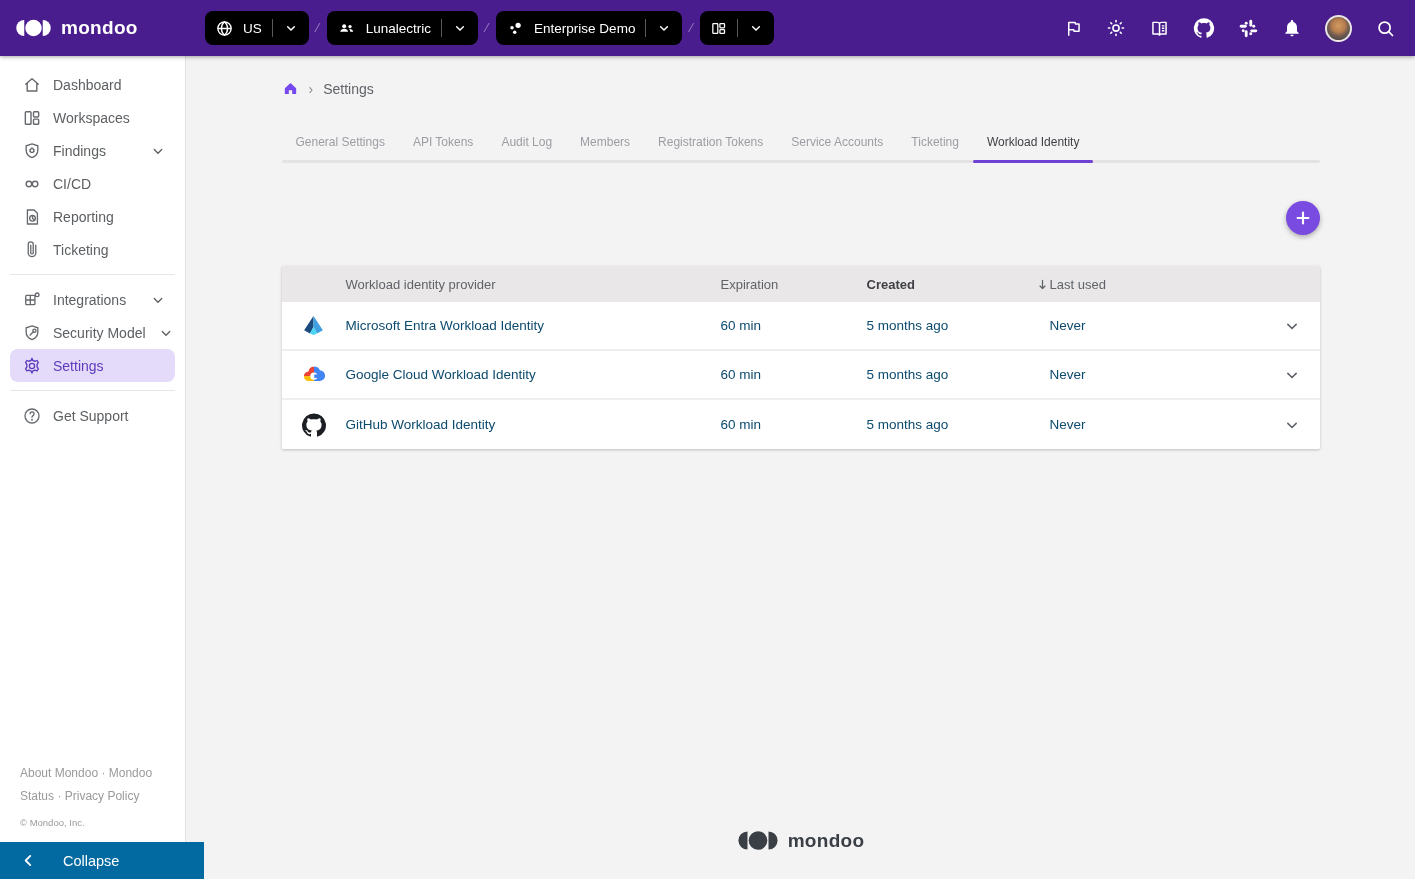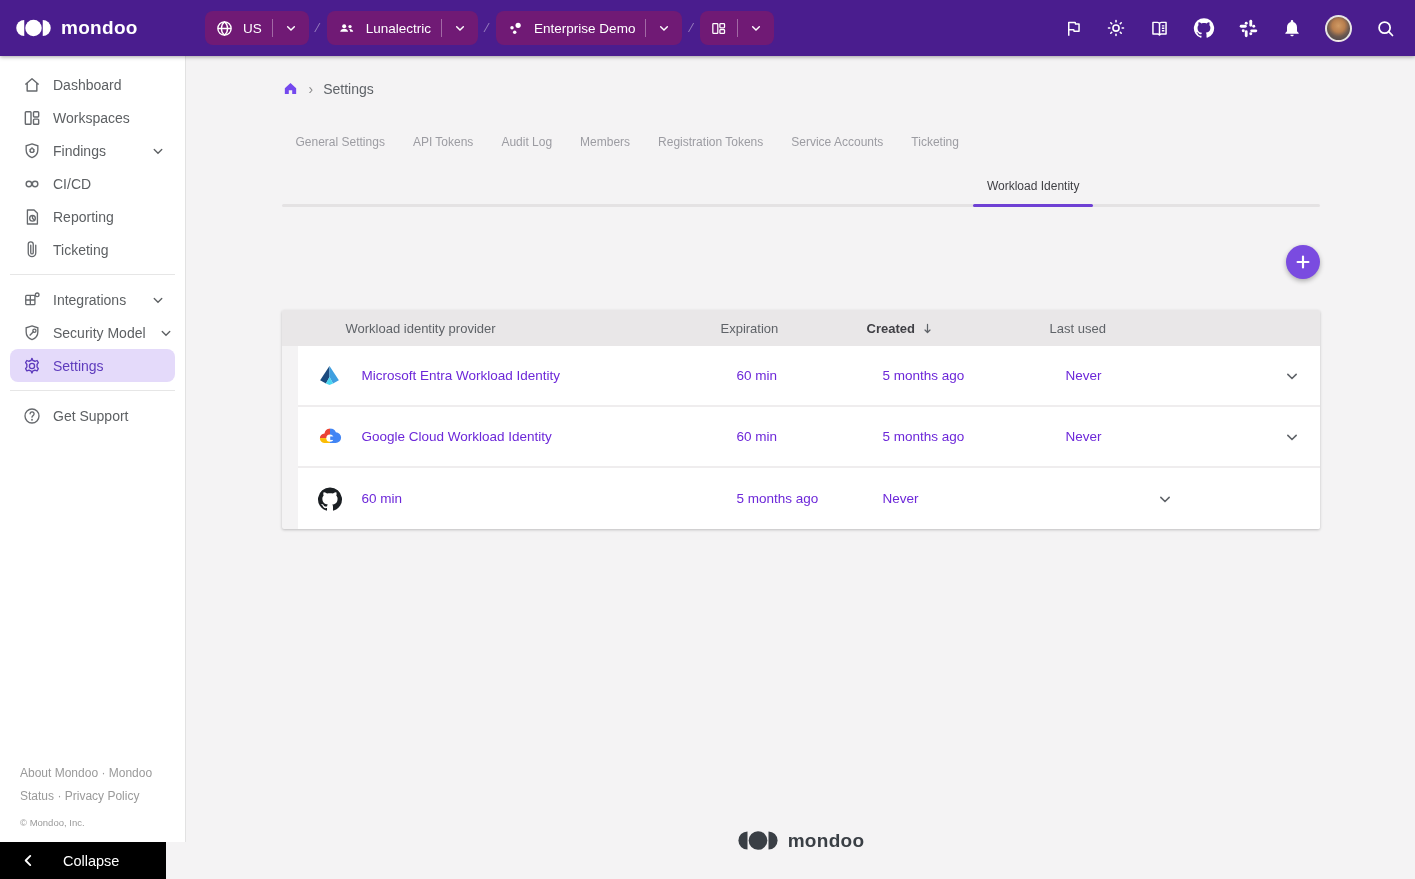--- a/index.html
+++ b/index.html
@@ -15,21 +15,21 @@
   .topbar {
     position:absolute; top:0; left:0; right:0; height:56px;
     background:#4a1d8e; display:flex; align-items:center; z-index:30;
     box-shadow:0 1px 4px rgba(0,0,0,.35);
   }
   .brand { width:186px; flex:0 0 186px; display:flex; align-items:center; gap:9px; padding-left:15px; }
   .brand .logo-mark { color:#fff; }
   .brand .logo-text { color:#fff; font-size:19px; font-weight:700; letter-spacing:.3px; }
   .pills { display:flex; align-items:center; gap:4px; margin-left:19px; }
   .pill {
-    background:#701a75; border-radius:8px; height:34px; display:flex; align-items:center;
+    background:#000000; border-radius:8px; height:34px; display:flex; align-items:center;
     padding:0 10px; gap:9px; color:#fff; font-size:13.5px; cursor:pointer;
   }
   .pill .pill-divider { width:1px; height:18px; background:rgba(255,255,255,.35); margin:0 1px; }
   .pill-sep { color:rgba(255,255,255,.45); font-size:12px; padding:0 4px; }
   .topbar-actions { margin-left:auto; display:flex; align-items:center; gap:23px; padding-right:19px; }
   .tb-btn { color:#fff; cursor:pointer; display:flex; align-items:center; justify-content:center; }
   .avatar {
     width:27px; height:27px; border-radius:50%; border:2px solid rgba(255,255,255,.85); cursor:pointer;
     background:radial-gradient(circle at 50% 38%, #d09a64 0%, #b97f4e 34%, #6d5a50 58%, #3a3b44 100%);
   }
@@ -47,21 +47,21 @@
   .nav-item .nav-label { font-size:14px; white-space:nowrap; }
   .nav-item .nav-chevron { margin-left:auto; color:#5d6063; }
   .nav-item.active { background:#e4dafa; color:#5e3bbd; }
   .nav-item.active .nav-icon { color:#5e3bbd; }
   .nav-divider { height:1px; background:#e6e6e6; margin:8px 10px; flex:0 0 auto; }
   .sidebar-footer { margin-top:auto; padding:0 20px 14px 20px; }
   .sidebar-footer .links { font-size:12px; color:#9a9a9a; line-height:1.9; width:150px; }
   .sidebar-footer .links span.lnk { cursor:pointer; }
   .sidebar-footer .copyright { font-size:9.5px; color:#9a9a9a; margin-top:9px; }
   .collapse-bar {
-    position:absolute; left:0; bottom:0; width:166px; height:37px; background:#000000;
+    position:absolute; left:0; bottom:0; width:204px; height:37px; background:#0369a1;
     display:flex; align-items:center; color:#fff; cursor:pointer; z-index:25; padding-left:20px; gap:26px;
   }
   .collapse-bar .collapse-label { font-size:14.5px; }
 
   
   .main {
     position:absolute; left:186px; top:56px; right:0; bottom:0; background:#f4f3f4;
     display:flex; flex-direction:column; overflow:hidden;
   }
   .content { width:1038px; margin:0 auto; padding-top:24px; display:flex; flex-direction:column; flex:1; }
@@ -69,40 +69,40 @@
   .breadcrumb .home { color:#7448ee; cursor:pointer; }
   .breadcrumb .sep { color:#8b8b8b; font-size:14px; }
   .breadcrumb .crumb { color:#5f6368; font-size:14px; }
   .page-title { margin-top:24px; font-size:29px; font-weight:700; color:#3c3c41; letter-spacing:.2px; }
 
   .tabs { margin-top:38px; display:flex; position:relative; }
   .tabs::after { content:""; position:absolute; left:0; right:0; bottom:0; height:3px; background:#e4e2e3; border-radius:2px; }
   .tab {
     position:relative; padding:0 14px 14px 14px; font-size:12px; color:#9c9ca2; cursor:pointer; white-space:nowrap;
   }
-  .tab.active { color:#3f3f44; font-weight:500;margin-top:44px; }
+  .tab.active { color:#3f3f44; font-weight:500; }
   .tab.active::after { content:""; position:absolute; left:0; right:0; bottom:0; height:3px; background:#6e40d4; z-index:1; border-radius:2px; }
 
   .toolbar { margin-top:38px; display:flex; justify-content:flex-end; }
   .add-btn {
     width:34px; height:34px; border-radius:50%; background:#7a4be0; border:none; cursor:pointer;
     display:flex; align-items:center; justify-content:center; box-shadow:0 2px 5px rgba(0,0,0,.3); color:#fff;
   }
 
   .table-card { margin-top:31px; box-shadow:0 1px 3px rgba(0,0,0,.22); border-radius:2px; overflow:hidden; }
   .thead {
     height:36px; background:#e9e7e8; display:grid; align-items:center;
     grid-template-columns:64px 375px 146px 183px 1fr 56px; font-size:13px; color:#5f6368;
   }
   .thead .th { cursor:pointer; }
-  .thead .th.sorted { color:#3f3f44; font-weight:700; display:flex; align-items:center; gap:5px; }
+  .thead .th.sorted { color:#3f3f44; font-weight:700; display:flex; align-items:center; gap:5px;justify-content:space-between; }
   .trow {
-    height:61px; background:#fff; display:grid; align-items:center;
-    grid-template-columns:64px 375px 146px 183px 1fr 56px; font-size:13.5px; color:#6d28d9;
-    border-bottom:2px solid #efedee; cursor:pointer;margin-left:16px;
+    height:49px; background:#fff; display:grid; align-items:center;
+    grid-template-columns:64px 375px 146px 183px 1fr 56px; font-size:13.5px; color:#0c4a6e;
+    border-bottom:2px solid #efedee; cursor:pointer;
   }
   .trow:last-child { border-bottom:none; }
   .trow .prov-icon { justify-self:center; }
   .trow .row-chevron { justify-self:center; color:#5f6368; }
 
   .page-footer { margin-top:auto; align-self:center; display:flex; align-items:center; gap:9px; padding-bottom:26px; color:#3a3f45; }
   .page-footer .logo-text { font-size:19px; font-weight:700; letter-spacing:.3px; }
 </style>
 </head>
 <body>
@@ -472,20 +472,21 @@
             </svg>
         </span>
       </div>
 
       <div class="trow">
         <span class="prov-icon">
           <svg width="26" height="26" viewBox="0 0 24 24" fill="#1b1f23">
               <path d="M12 1.27a11 11 0 00-3.48 21.46c.55.09.73-.28.73-.55v-1.84c-3.03.64-3.67-1.46-3.67-1.46-.55-1.29-1.28-1.65-1.28-1.65-.92-.65.1-.65.1-.65 1.1 0 1.73 1.1 1.73 1.1.92 1.65 2.57 1.2 3.21.92a2 2 0 01.64-1.47c-2.47-.27-5.04-1.19-5.04-5.5 0-1.1.46-2.1 1.2-2.84a3.76 3.76 0 010-2.93s.91-.28 3.11 1.1c1.8-.49 3.7-.49 5.5 0 2.1-1.38 3.02-1.1 3.02-1.1a3.76 3.76 0 010 2.93c.83.74 1.2 1.74 1.2 2.94 0 4.21-2.57 5.13-5.04 5.4.45.37.82.92.82 2.02v3.03c0 .27.1.64.73.55A11 11 0 0012 1.27"></path>
             </svg>
         </span>
+        <span>GitHub Workload Identity</span>
         <span>60 min</span>
         <span>5 months ago</span>
         <span>Never</span>
         <span class="row-chevron">
           <svg width="20" height="20" viewBox="0 0 24 24" fill="none" stroke="currentColor" stroke-width="1.9" stroke-linecap="round">
               <path d="M7 10l5 5 5-5"></path>
             </svg>
         </span>
       </div>
     </div>

